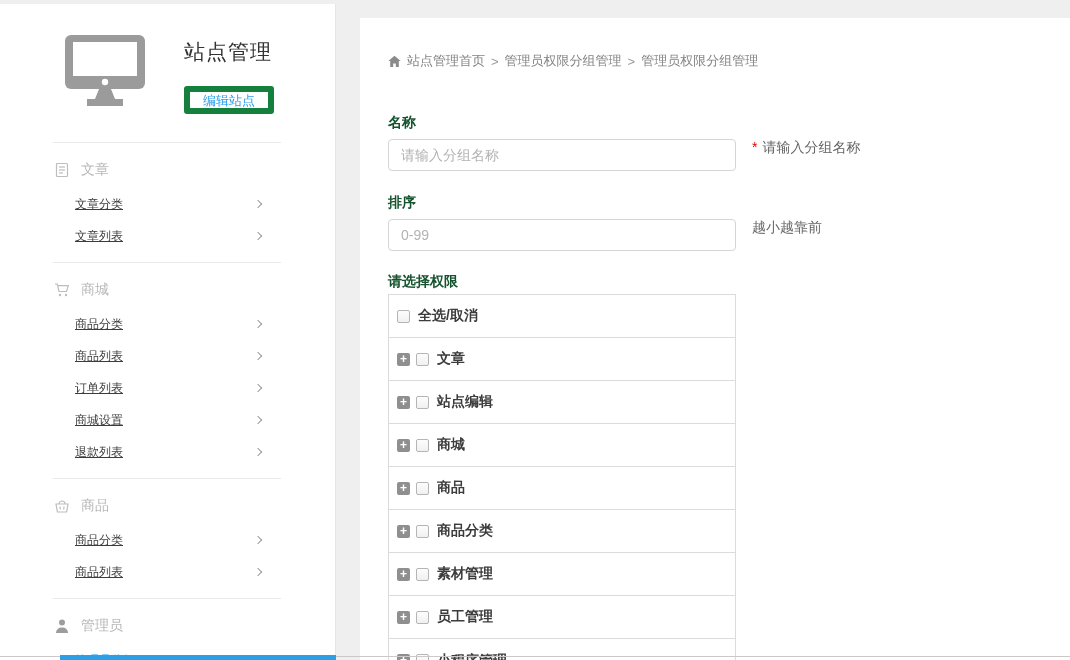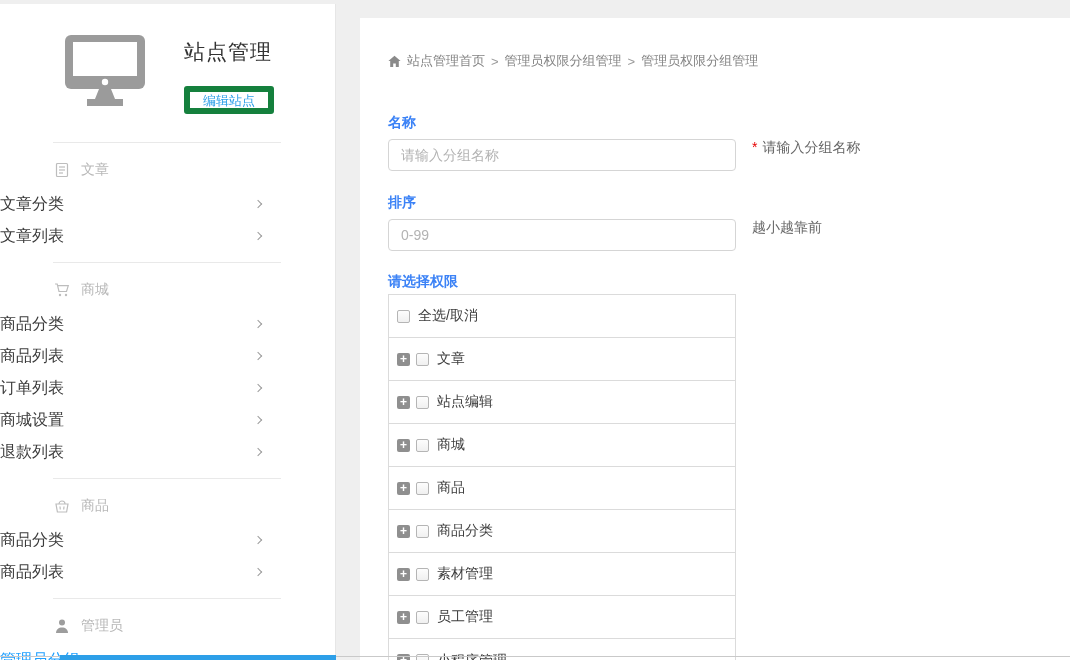--- a/index.html
+++ b/index.html
@@ -30,21 +30,21 @@
   .divider.d1 { margin-top:28px; }
   .sec-head {
     display:flex; align-items:center; gap:11px;
     margin-top:17px; height:20px; padding-left:54px;
     color:#b8b8b8; font-size:14px;
   }
   .sec-head .sicon { width:16px; height:16px; display:inline-flex; }
   .menu { margin-top:8px; }
   .menu-item {
     position:relative; height:32px; display:flex; align-items:center;
-    font-size:16px; color:#3c3c3c; cursor:pointer;
+    padding-left:75px; font-size:12px; color:#3c3c3c; cursor:pointer;text-decoration:underline;
   }
   .menu-item .chev {
     position:absolute; right:74px; top:13px;
     width:6px; height:6px;
     border-top:1px solid #9b9b9b; border-right:1px solid #9b9b9b;
     transform:rotate(45deg);
   }
   .menu-item.active { color:#1e9fff; }
   .menu-item.active .chev { border-color:#1e9fff; }
 
@@ -63,21 +63,21 @@
     background:#fff; padding:34px 17px 0 28px; overflow:hidden;
   }
   .breadcrumb {
     display:flex; align-items:center; gap:6px;
     font-size:13px; color:#848484; height:18px;
   }
   .breadcrumb .bicon { width:13px; height:13px; display:inline-flex; }
   .crumb { cursor:pointer; }
   .crumb-sep { color:#9a9a9a; }
 
-  .form-label { margin-top:0; font-size:14px; font-weight:700; color:#3b82f6; line-height:18px; }
+  .form-label { margin-top:0; font-size:14px; font-weight:700; color:#14532d; line-height:18px; }
   .lbl-name { margin-top:43px; }
   .lbl-sort { margin-top:22px; }
   .lbl-perm { margin-top:21px; }
 
   .field-row { display:flex; align-items:flex-start; margin-top:8px; }
   .text-input {
     width:348px; height:32px; padding:0 12px;
     border:1px solid #d5d5d5; border-radius:4px;
     font-size:14px; color:#333; outline:none; background:#fff;
     font-family:inherit;
@@ -103,21 +103,21 @@
   }
   .plus::before {
     content:"+"; color:#fff; font-size:12px; line-height:1;
     font-weight:700; margin-top:-1px;
   }
   .cb {
     width:13px; height:13px; flex:0 0 auto;
     border:1px solid #b5b5b5; border-radius:2px; cursor:pointer;
     background:linear-gradient(#fdfdfd,#f0f0f0);
   }
-  .plabel { margin-left:2px; }
+  .plabel { margin-left:2px;font-weight:bold; }
 </style>
 </head>
 <body>
 
 <aside class="sidebar">
   <div class="side-head">
     <span class="monitor-wrap">
       <svg width="82" height="74" viewBox="0 0 82 74">
         <rect x="1" y="1" width="80" height="54" rx="6" fill="#9b9b9b"></rect>
         <rect x="9" y="8" width="64" height="34" fill="#fff"></rect>

